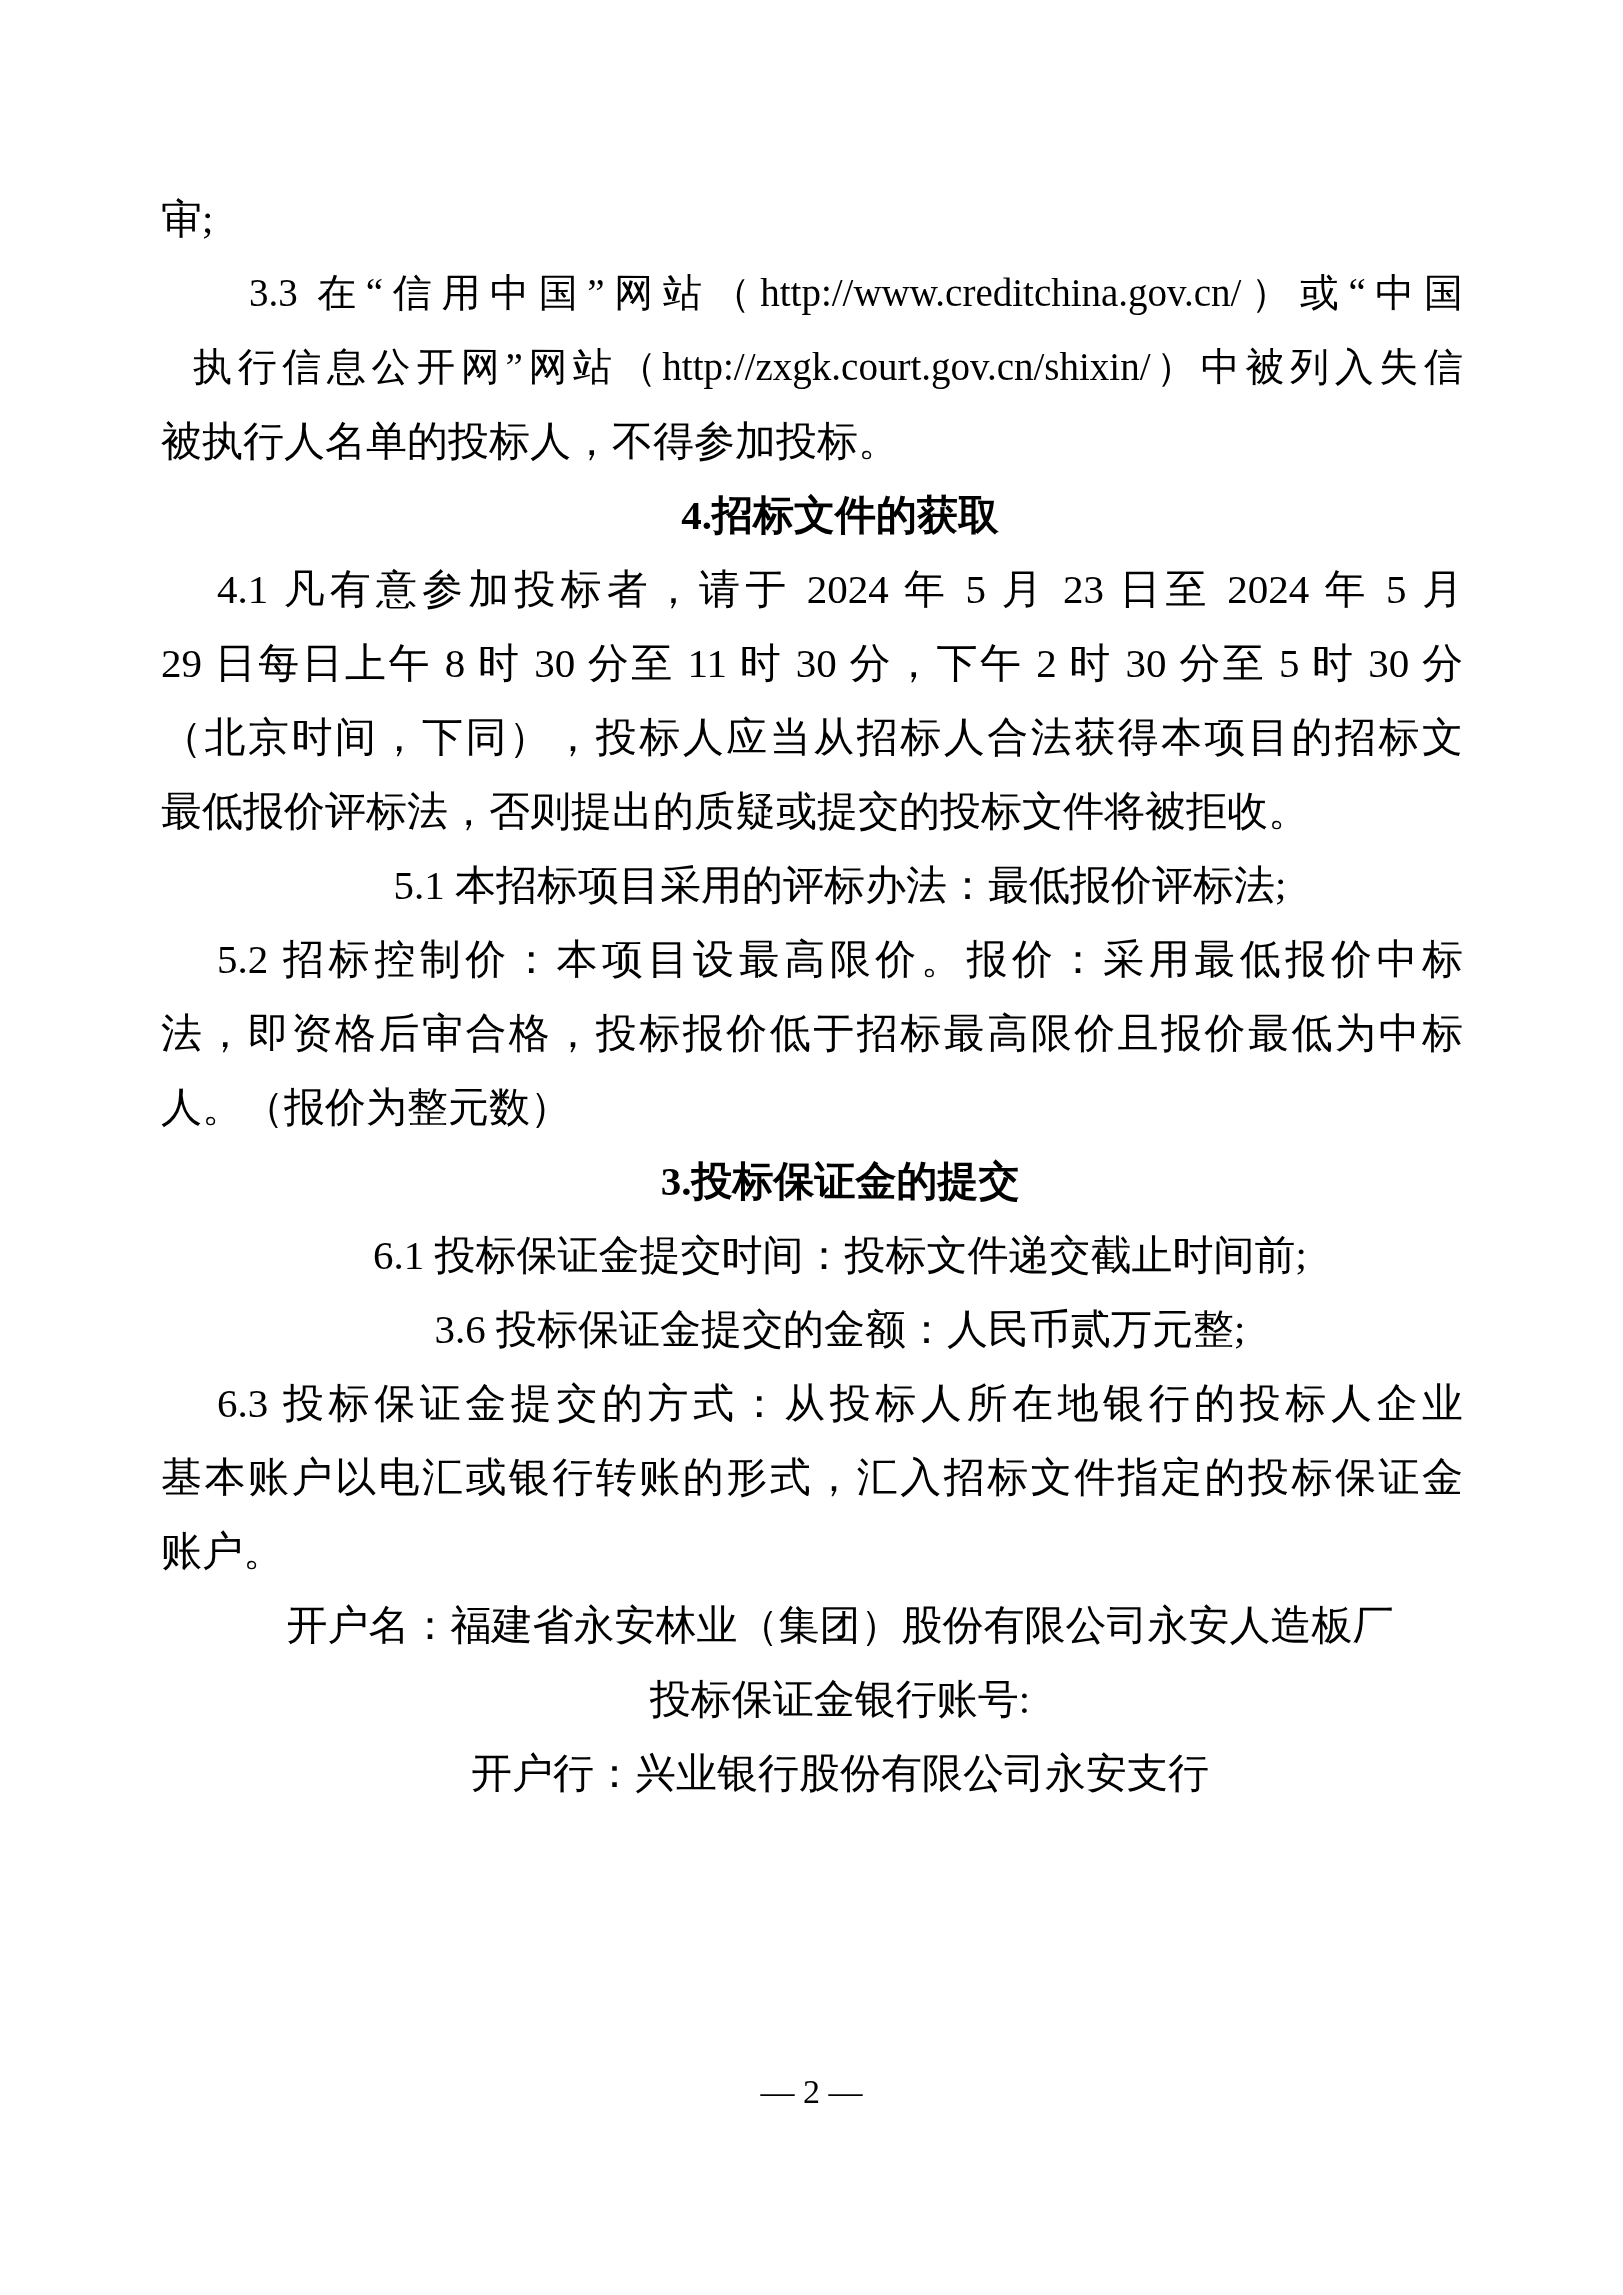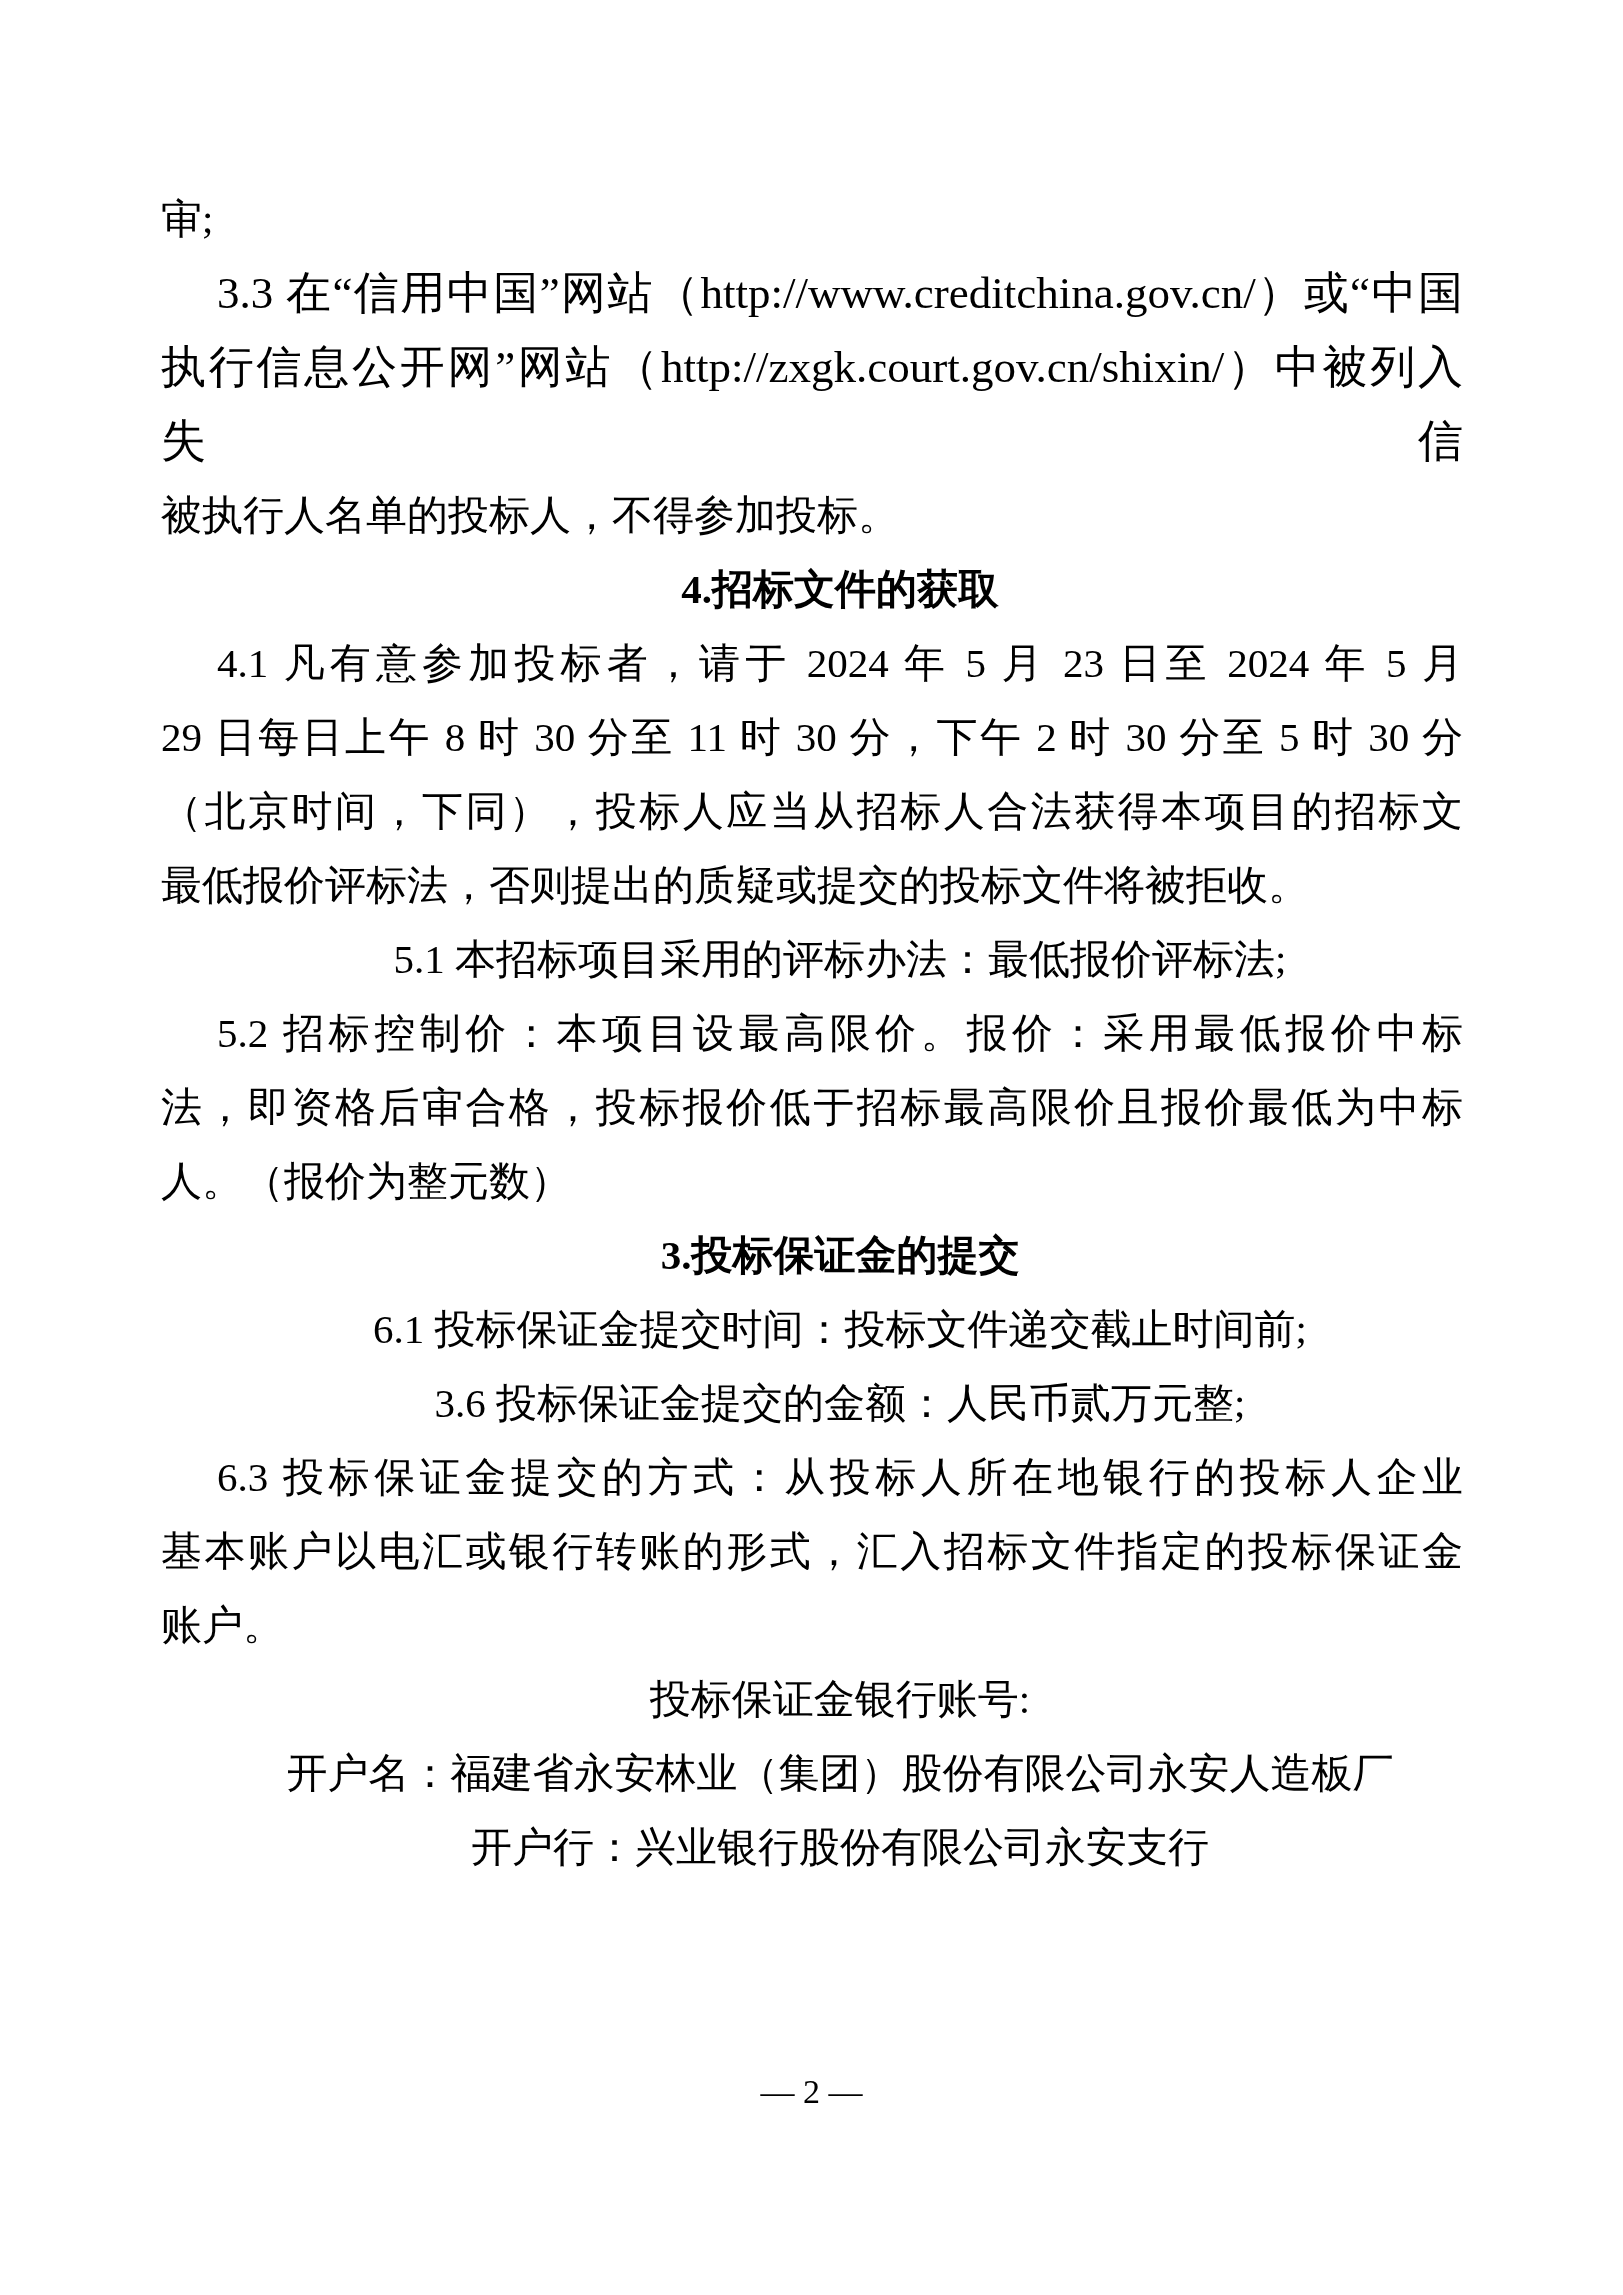--- a/index.html
+++ b/index.html
@@ -38,21 +38,22 @@
     text-align: center;
   }
   .line.bold {
     font-weight: bold;
   }
   .line.justify {
     text-align: justify;
     text-align-last: justify;
   }
   .line.url-line {
-    font-size: 45px;
+    font-size: 39px;
+    margin-left: 32px;
   }
   .footer {
     position: absolute;
     left: 0;
     top: 2071px;
     width: 1623px;
     text-align: center;
     font-size: 34px;
     line-height: 42px;
   }
@@ -74,19 +75,19 @@
     <div class="line indent">5.1 本招标项目采用的评标办法：最低报价评标法;</div>
     <div class="line indent justify">5.2 招标控制价：本项目设最高限价。报价：采用最低报价中标</div>
     <div class="line justify">法，即资格后审合格，投标报价低于招标最高限价且报价最低为中标</div>
     <div class="line">人。（报价为整元数）</div>
     <div class="line indent bold">3.投标保证金的提交</div>
     <div class="line indent">6.1 投标保证金提交时间：投标文件递交截止时间前;</div>
     <div class="line indent">3.6 投标保证金提交的金额：人民币贰万元整;</div>
     <div class="line indent justify">6.3 投标保证金提交的方式：从投标人所在地银行的投标人企业</div>
     <div class="line justify">基本账户以电汇或银行转账的形式，汇入招标文件指定的投标保证金</div>
     <div class="line">账户。</div>
+    <div class="line indent">开户名：福建省永安林业（集团）股份有限公司永安人造板厂</div>
     <div class="line indent">投标保证金银行账号:</div>
-    <div class="line indent">开户名：福建省永安林业（集团）股份有限公司永安人造板厂</div>
     <div class="line indent">开户行：兴业银行股份有限公司永安支行</div>
   </div>
   <div class="footer">— 2 —</div>
 </div>
 
 
 </body></html>

